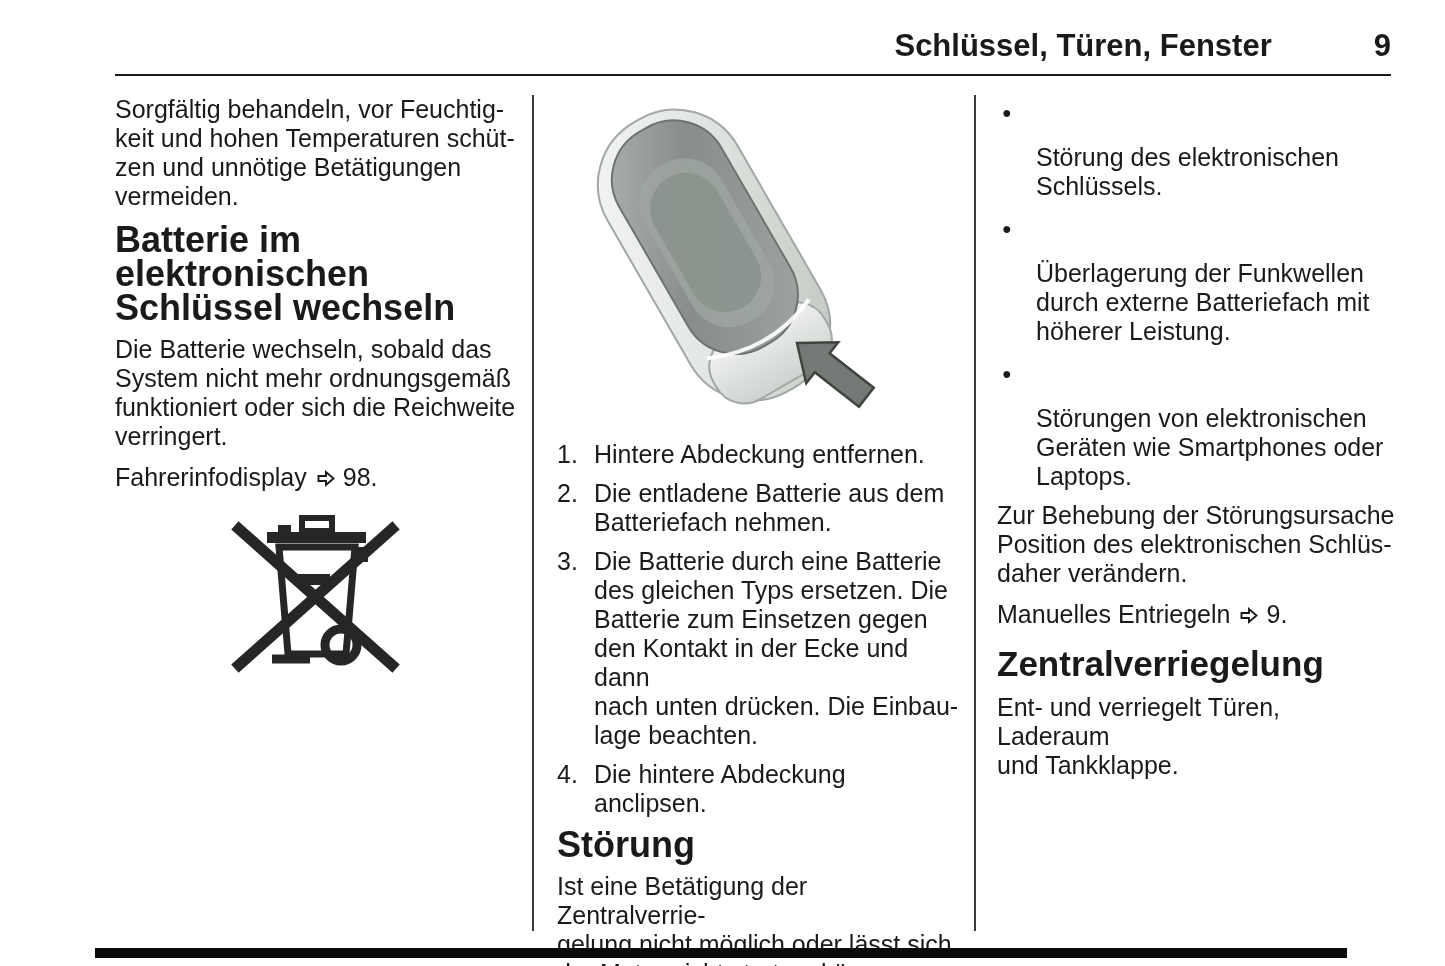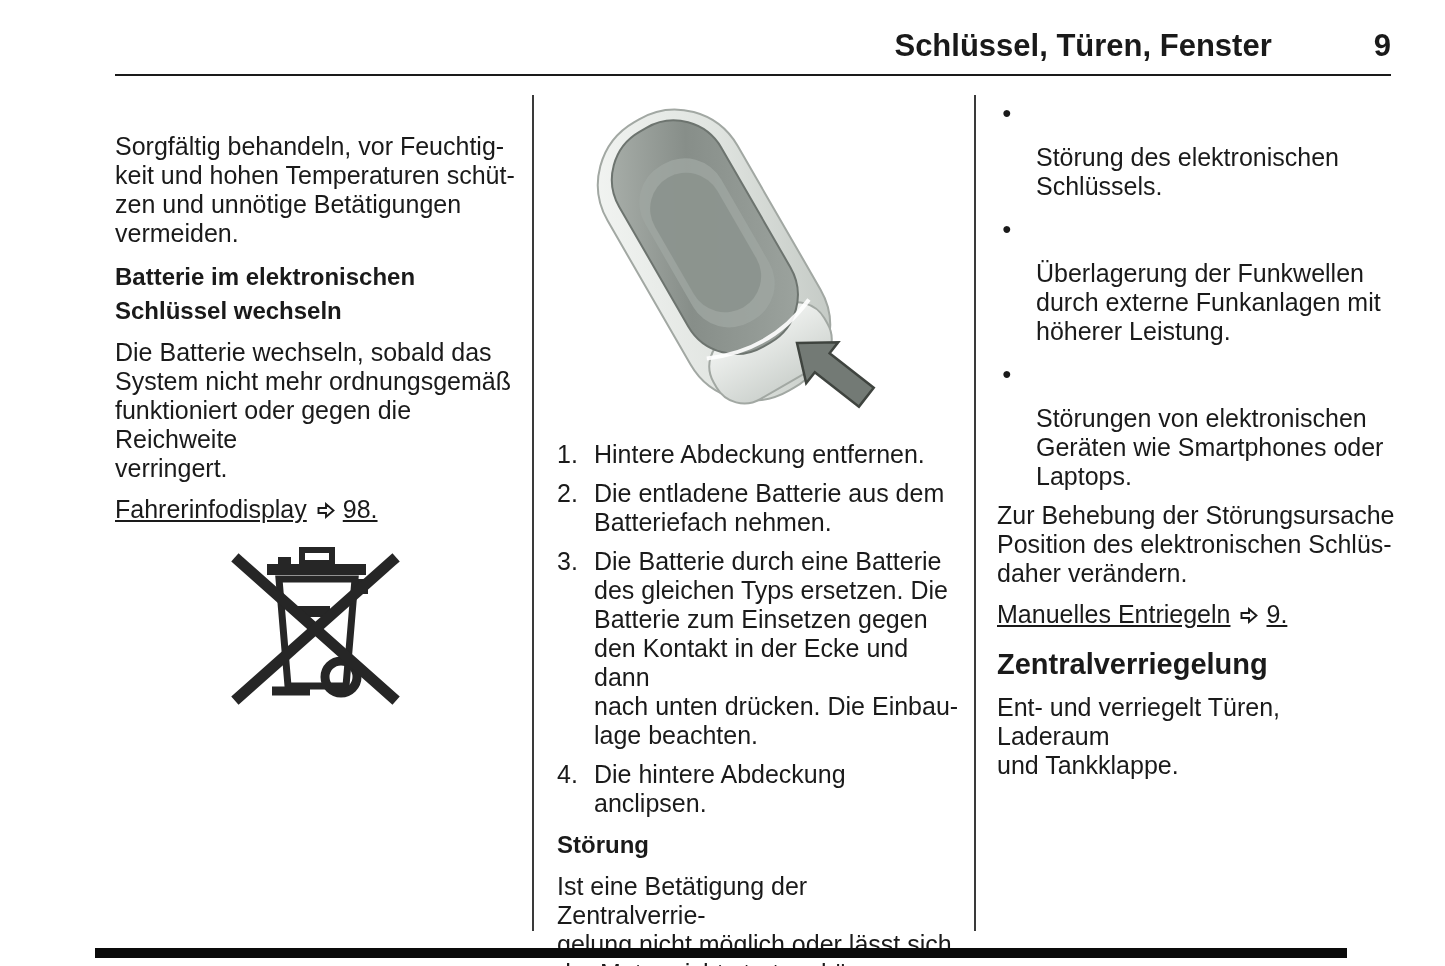--- a/index.html
+++ b/index.html
@@ -27,34 +27,34 @@
   .divider{
     position:absolute;top:95px;height:836px;width:2px;background:#3a3a3a;
   }
   .divider-1{left:532px;}
   .divider-2{left:974px;}
   
   .col{
     position:absolute;top:95px;width:402px;
     font-size:25px;line-height:29px;
   }
-  .col-1{left:115px;margin-top:37px;}
+  .col-1{left:115px;}
   .col-2{left:557px;}
   .col-3{left:997px;}
   .lines{white-space:pre-line;}
   .para{margin:0 0 12px 0;}
   h3.sub-heading{
-    font-size:24px;line-height:34px;font-weight:bold;
+    font-size:36px;line-height:34px;font-weight:bold;
     margin:4px 0 10px 0;
   }
   h2.section-heading{
-    font-size:29px;line-height:42px;font-weight:bold;
+    font-size:35px;line-height:42px;font-weight:bold;
     margin:14px 0 8px 0;
   }
-  .ref-line{margin:0 0 6px 0;white-space:nowrap;text-decoration:underline;}
+  .ref-line{margin:0 0 6px 0;white-space:nowrap;}
   .inline-icon{vertical-align:-3px;}
   .wrench{margin:0 9px;}
   .ref-arrow{margin:0 7px 0 9px;}
   
   .weee-wrap{margin:10px 0 14px 0;text-align:center;}
   
   .key-figure{display:block;margin:0 0 10px 0;}
   
   .step{display:flex;margin:0 0 10px 0;}
   .step-num{flex:none;width:37px;}
@@ -88,21 +88,21 @@
     <p class="para lines">Sorgfältig behandeln, vor Feuchtig-
 keit und hohen Temperaturen schüt-
 zen und unnötige Betätigungen
 vermeiden.</p>
 
     <h3 class="sub-heading lines">Batterie im elektronischen
 Schlüssel wechseln</h3>
 
     <p class="para lines">Die Batterie wechseln, sobald das
 System nicht mehr ordnungsgemäß
-funktioniert oder gegen die Reichweite
+funktioniert oder sich die Reichweite
 verringert.</p>
 
 
     <p class="ref-line"><span>Fahrerinfodisplay</span><svg class="inline-icon ref-arrow" width="20" height="21" viewBox="0 0 20 21">
           <path d="M2.5,8 h7.5 V4 L17.5,10.5 L10,17 v-4 H2.5 z" fill="none" stroke="#1a1a1a" stroke-width="1.9"></path>
         </svg><span>98.</span></p>
 
     <div class="weee-wrap">
       <svg width="188" height="176" viewBox="0 0 188 176" aria-hidden="true">
         <g stroke="#262626" fill="none">
@@ -205,21 +205,21 @@
 
     <div>
       <div class="bullet">
         <span class="bullet-dot"></span>
         <span class="bullet-text lines">Störung des elektronischen
 Schlüssels.</span>
       </div>
       <div class="bullet">
         <span class="bullet-dot"></span>
         <span class="bullet-text lines">Überlagerung der Funkwellen
-durch externe Funkanlagen mit
+durch externe Batteriefach mit
 höherer Leistung.</span>
       </div>
       <div class="bullet">
         <span class="bullet-dot"></span>
         <span class="bullet-text lines">Störungen von elektronischen
 Geräten wie Smartphones oder
 Laptops.</span>
       </div>
     </div>
 

